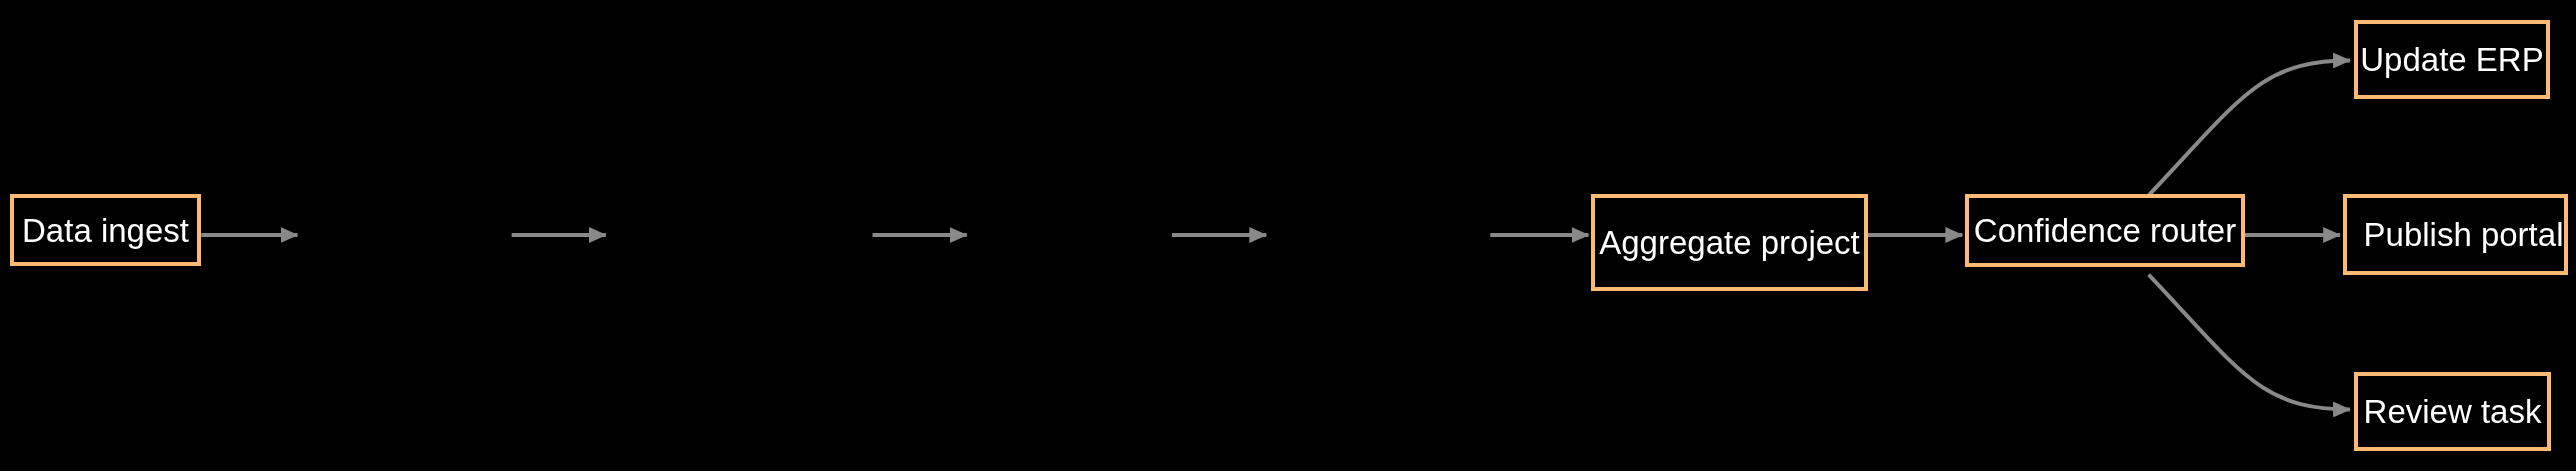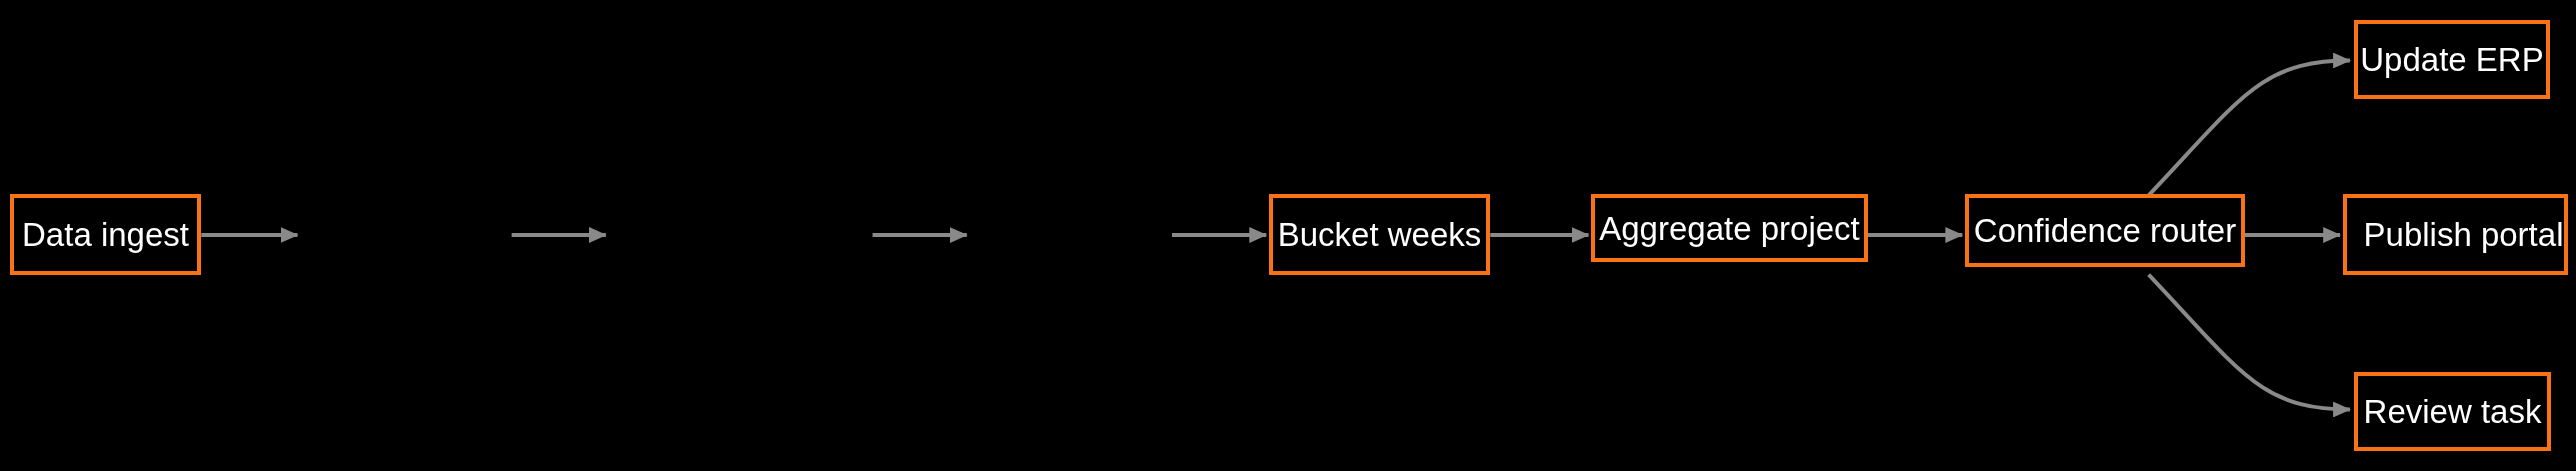--- a/index.html
+++ b/index.html
@@ -23,37 +23,37 @@
     height: 472px;
   }
   .edge {
     fill: none;
     stroke: #898989;
     stroke-width: 4;
   }
   .node {
     position: absolute;
     box-sizing: border-box;
-    border: 4px solid #f97316;
+    border: 4px solid #fdba74;
     background: #000000;
     color: #ffffff;
     display: flex;
     align-items: center;
     justify-content: center;
     font-size: 33px;
     line-height: 1;
     white-space: nowrap;
   }
   
-  #n0 { left: 10px;   top: 194px; width: 191px; height: 81px; }
+  #n0 { left: 10px;   top: 194px; width: 191px; height: 72px; }
   #n1 { left: 300px;  top: 194px; width: 211px; height: 81px; }
   #n2 { left: 609px;  top: 194px; width: 264px; height: 81px; }
   #n3 { left: 970px;  top: 194px; width: 202px; height: 81px; }
   #n4 { left: 1269px; top: 194px; width: 221px; height: 81px; }
-  #n5 { left: 1591px; top: 194px; width: 277px; height: 68px; }
+  #n5 { left: 1591px; top: 194px; width: 277px; height: 97px; }
   #n6 { left: 1965px; top: 194px; width: 280px; height: 73px; }
   
   #n7 { left: 2354px; top: 20px;  width: 196px; height: 79px; }
   #n8 { left: 2343px; top: 194px; width: 225px; height: 81px; padding-left: 16px; }
   #n9 { left: 2354px; top: 372px; width: 197px; height: 79px; }
 </style>
 </head>
 <body>
 
 <div id="canvas">
@@ -69,21 +69,20 @@
     <path class="edge" d="M880,237 L975,237" marker-end="url(#arrow)"></path>
     <path class="edge" d="M1182,237 L1277,237" marker-end="url(#arrow)"></path>
     <path class="edge" d="M1503,237 L1602,237" marker-end="url(#arrow)"></path>
     <path class="edge" d="M1884,237 L1979,237" marker-end="url(#arrow)"></path>
     <path class="edge" d="M2167,197 C2260,99 2280,61 2370,61" marker-end="url(#arrow)"></path>
     <path class="edge" d="M2264,237 L2360,237" marker-end="url(#arrow)"></path>
     <path class="edge" d="M2167,277 C2260,375 2280,413 2370,413" marker-end="url(#arrow)"></path>
   </svg>
 
   <div class="node" id="n0">Data ingest</div>
-  <div class="node" id="n4">Bucket weeks</div>
   <div class="node" id="n5">Aggregate project</div>
   <div class="node" id="n6">Confidence router</div>
   <div class="node" id="n7">Update ERP</div>
   <div class="node" id="n8">Publish portal</div>
   <div class="node" id="n9">Review task</div>
 
 </div>
 
 
 </body></html>

